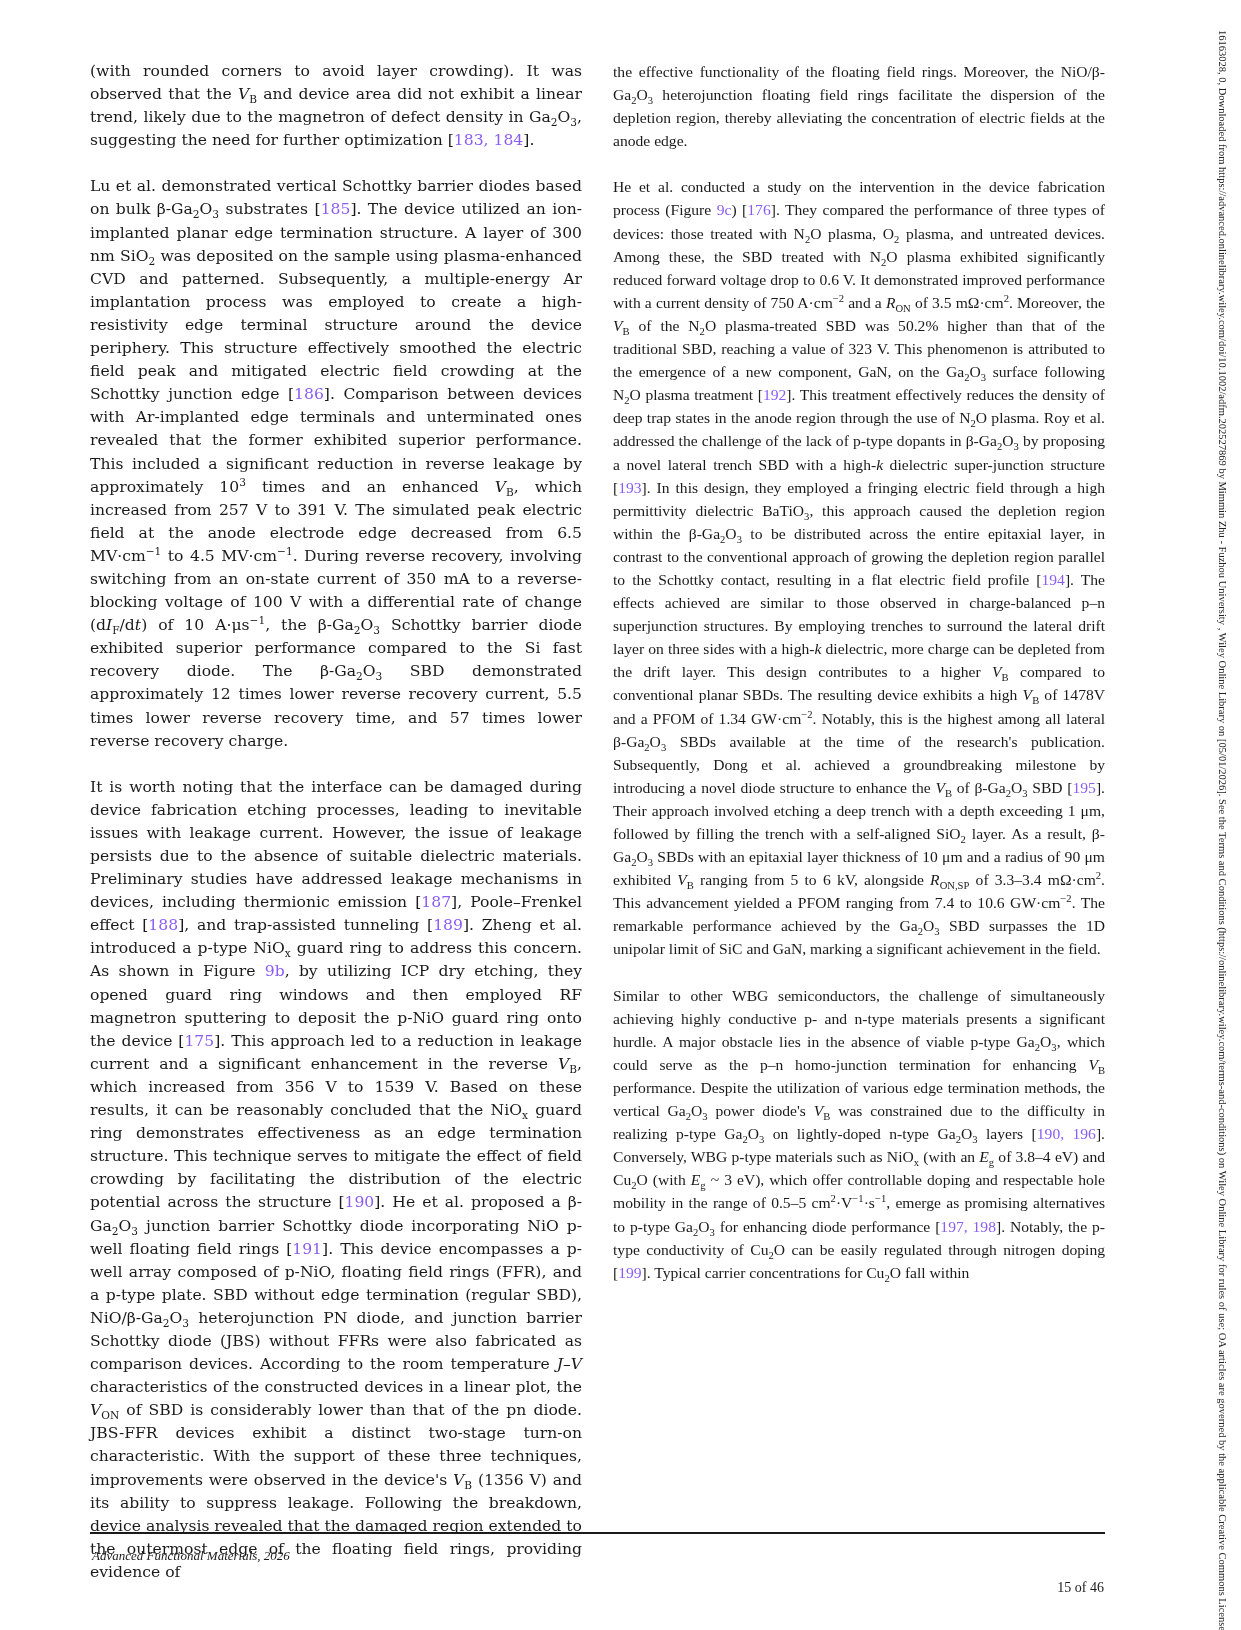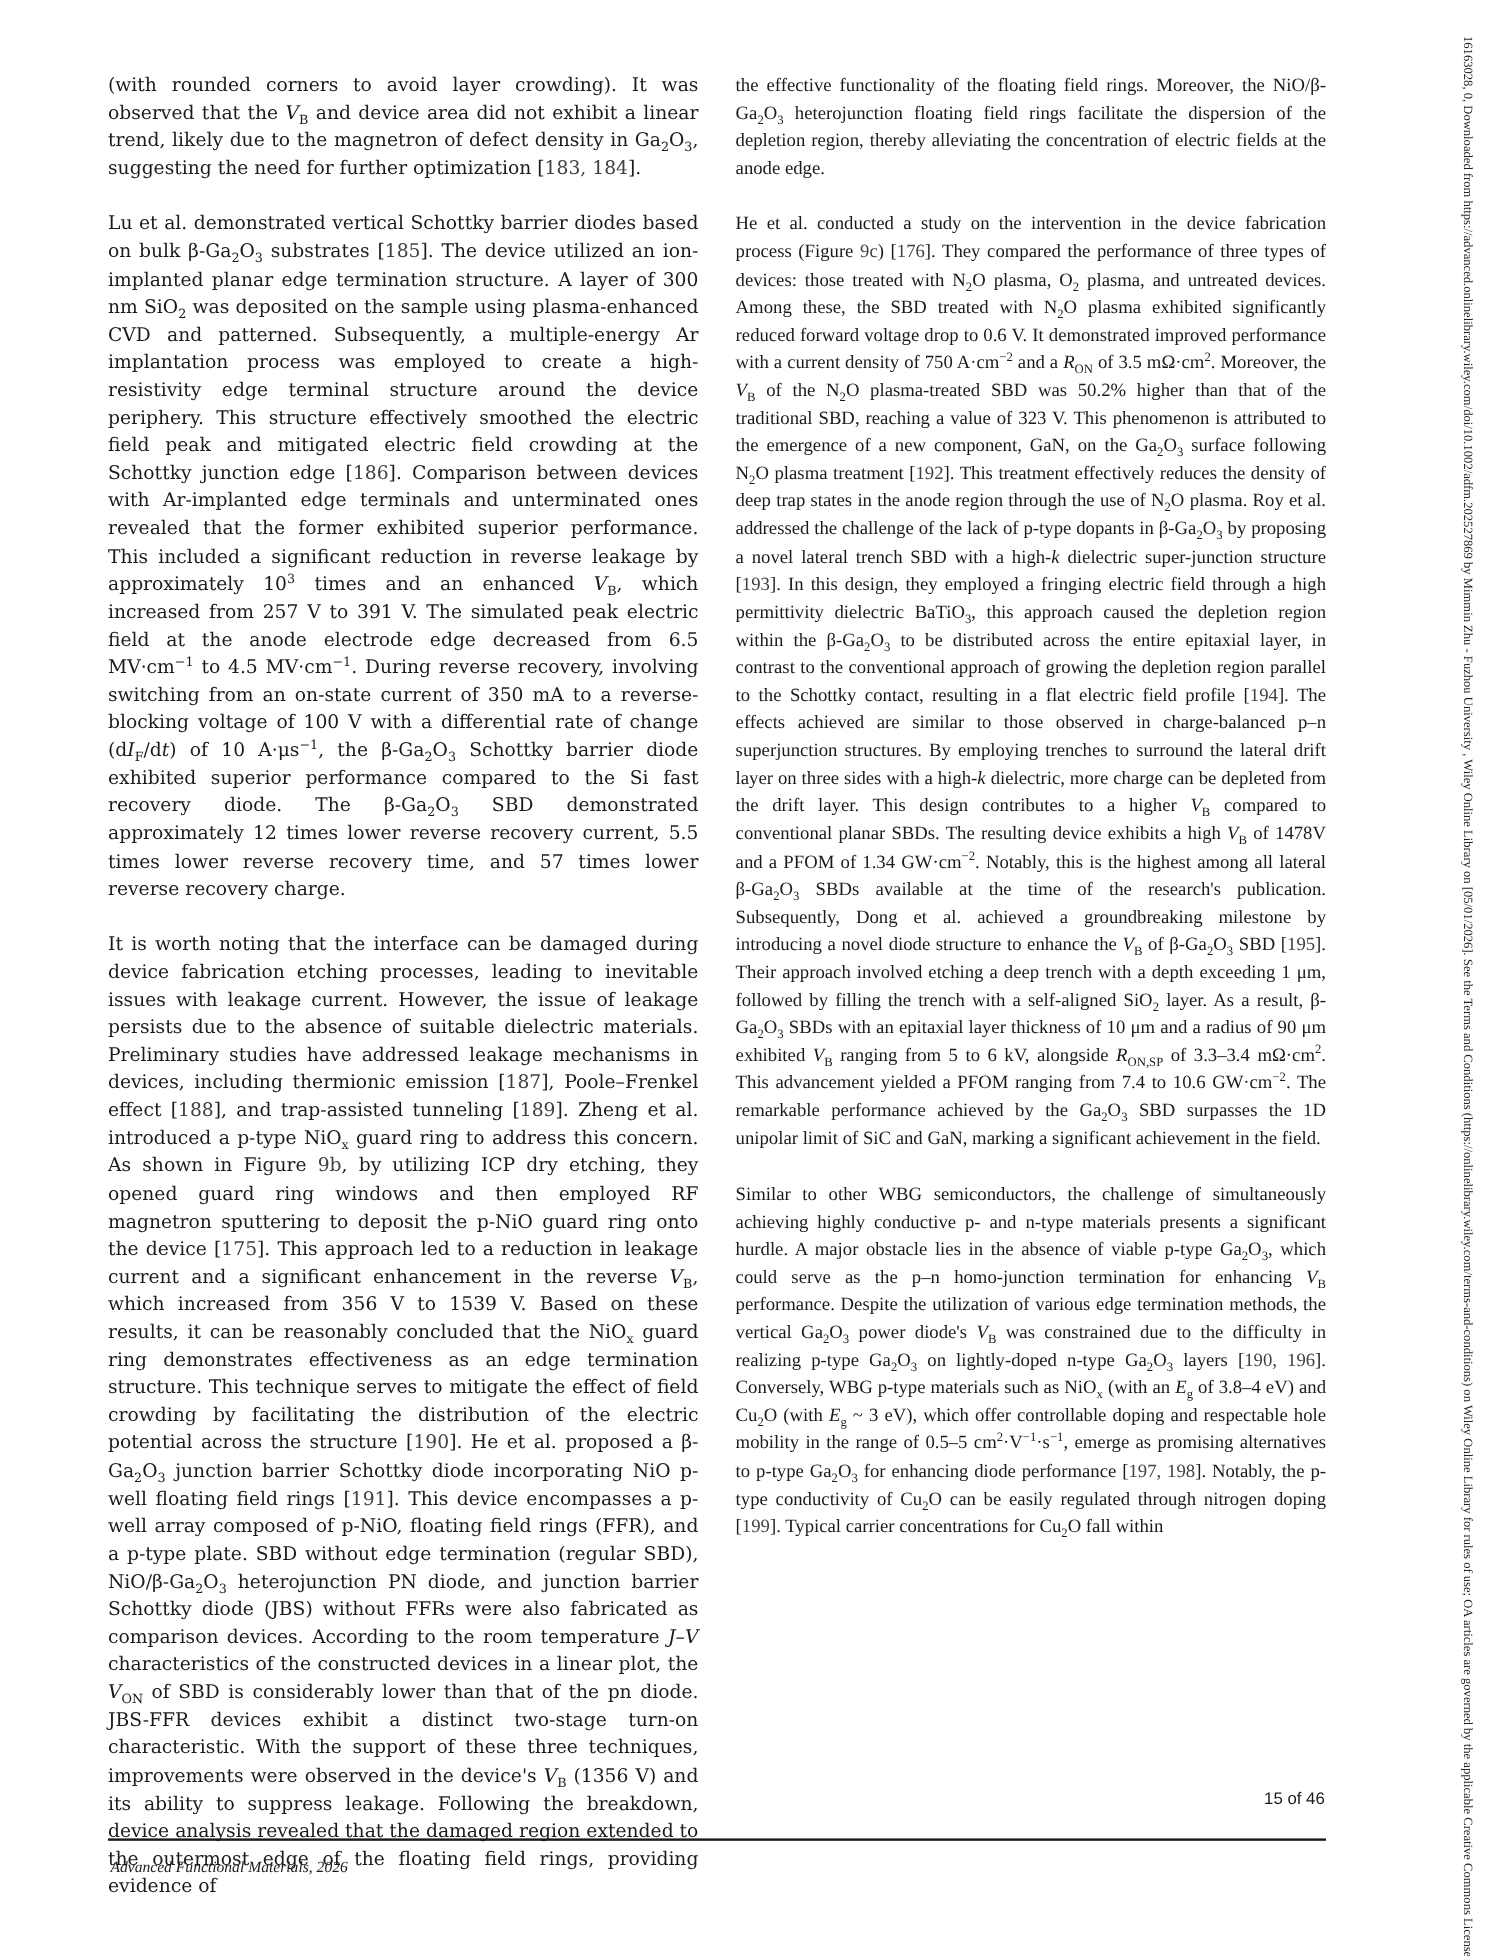--- a/index.html
+++ b/index.html
@@ -5,27 +5,27 @@
   html, body { margin: 0; padding: 0; background: #ffffff; }
   body { width: 1241px; height: 1630px; position: relative; overflow: hidden;
          font-family: "DejaVu Serif", "Liberation Serif", serif; color: #1a1a1a; }
   .page { position: absolute; left: 0; top: 0; width: 1241px; height: 1630px; }
   .col { position: absolute; top: 60px; width: 492px; font-size: 15.6px; line-height: 23.1px;
          text-align: justify; hyphens: manual; }
   .col-left { left: 90px; }
   .col-right { left: 613px; font-family: Liberation Serif, serif; }
   .para { margin: 0 0 23px 0; }
   .para:last-child { margin-bottom: 0; }
-  .ref { color: #404040; }
+  .ref { color: #8b5cf6; }
   sub, sup { font-size: 0.68em; line-height: 0; }
   .rule { position: absolute; left: 90px; top: 1532px; width: 1015px; height: 2px; background: #1a1a1a; }
   .footer-journal { position: absolute; left: 92px; top: 1548px; font-size: 13px; font-style: italic;
                     font-family: "Liberation Serif", serif; text-align: center; }
-  .footer-page { position: absolute; right: 137px; top: 1490px; font-size: 14px;
-                 font-family: Liberation Sans, sans-serif; }
+  .footer-page { position: absolute; right: 137px; top: 1580px; font-size: 14px;
+                 font-family: Liberation Serif, serif; }
   .sidebar { position: absolute; left: 1228px; top: 30px; width: 1580px; height: 14px;
              transform-origin: 0 0; transform: rotate(90deg); font-size: 10.5px; white-space: nowrap;
              font-family: "Liberation Serif", serif; color: #222; }
 </style>
 </head>
 <body>
 
 <div class="page">
 
   <div class="col col-left">

